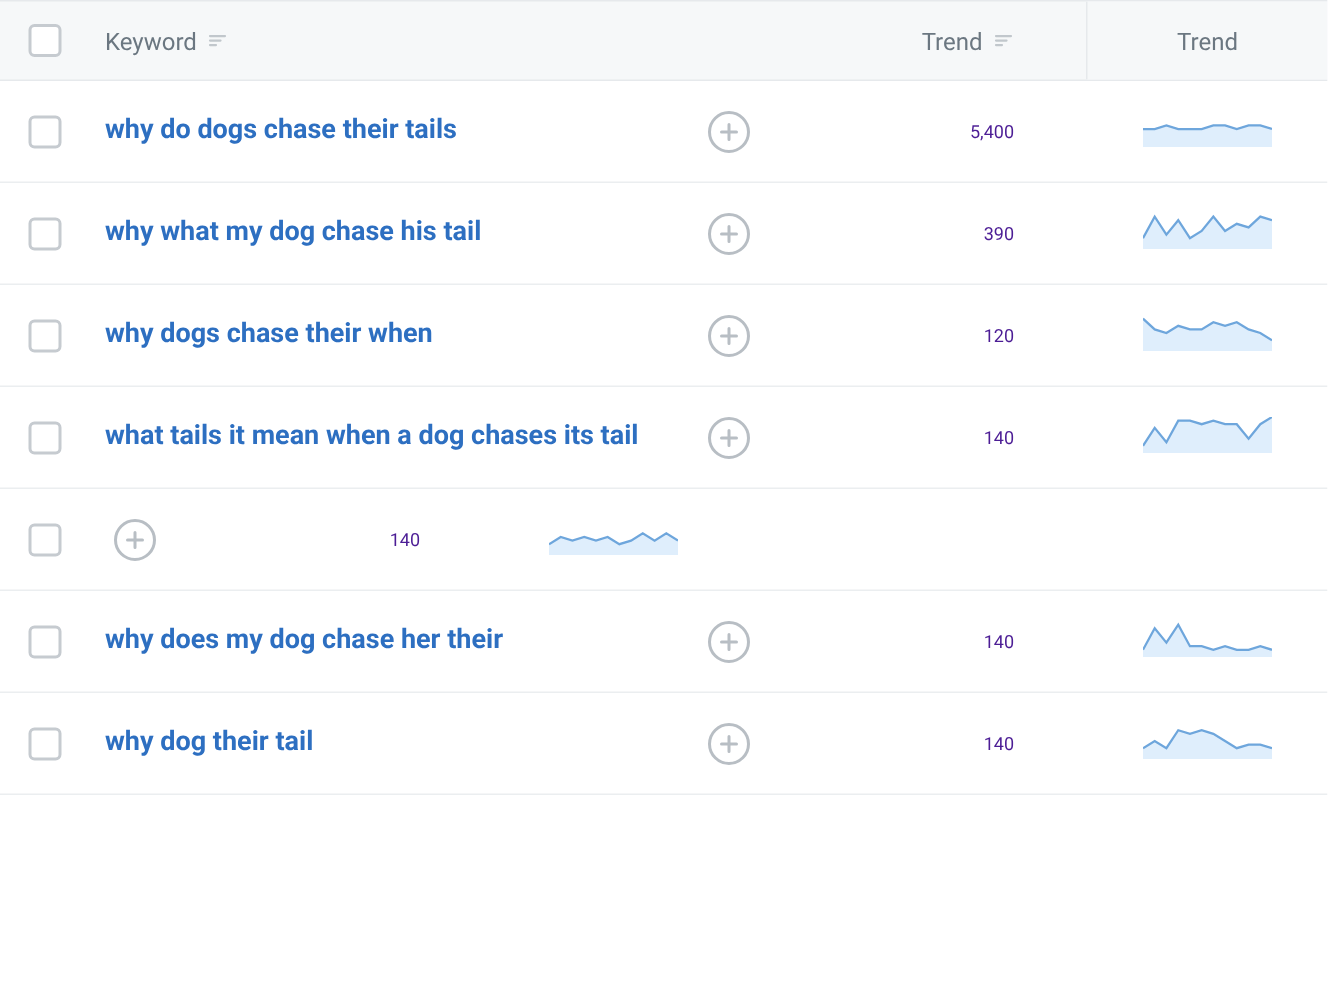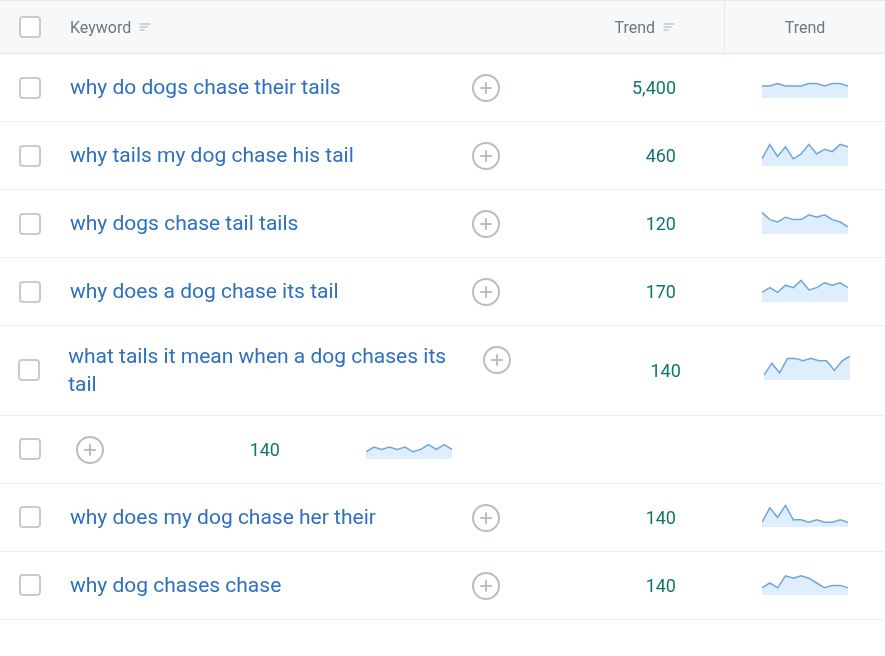--- a/index.html
+++ b/index.html
@@ -40,32 +40,32 @@
 
   .row{
     display:flex;align-items:center;
     min-height:68px;
     border-bottom:1px solid var(--row-border);
     padding:16px 0;
     box-sizing:border-box;
   }
   .row .col-kw{align-items:flex-start;}
   .kw-link{
-    color:var(--blue);font-size:21px;line-height:1.35;
-    text-decoration:none;cursor:pointer;word-break:break-word;
+    color:var(--blue);font-size:18px;line-height:1.35;
+    text-decoration:none;cursor:pointer;word-break:break-word;font-weight:bold;
   }
   .add-btn{
     width:24px;height:24px;border-radius:50%;
     border:2px solid var(--icon-grey);
     display:flex;align-items:center;justify-content:center;
     cursor:pointer;background:#fff;
     margin-top:2px;
   }
   .add-btn svg{stroke:var(--icon-grey);}
-  .vol-num{font-size:18px;color:#0f766e;}
+  .vol-num{font-size:12px;color:#4c1d95;}
   .spark{width:86px;height:24px;}
   .spark path.area{fill:var(--spark-fill);stroke:none;}
   .spark path.line{fill:none;stroke:var(--spark-stroke);stroke-width:1.5;}
   .row .col-trend{border-left:none;}
   .col-add{align-items:center;}
   .row .col-add{align-self:flex-start;padding-top:2px;}
 </style>
 </head>
 <body>
 
@@ -120,45 +120,45 @@
     <path class="area" d="M0.0 12.0 L7.8 12.0 L15.6 9.6 L23.5 12.0 L31.3 12.0 L39.1 12.0 L46.9 9.6 L54.7 9.6 L62.5 12.0 L70.4 9.6 L78.2 9.6 L86.0 12.0 L 86 24 L 0 24 Z"></path>
     <path class="line" d="M0.0 12.0 L7.8 12.0 L15.6 9.6 L23.5 12.0 L31.3 12.0 L39.1 12.0 L46.9 9.6 L54.7 9.6 L62.5 12.0 L70.4 9.6 L78.2 9.6 L86.0 12.0"></path>
   </svg></span>
     </div>
       </div>
       <div class="row">
     <div class="col-chk">
       <div class="chk"></div>
     </div>
     <div class="col-kw">
-      <a class="kw-link">why tails my dog chase his tail</a>
-    </div>
-    <div class="col-add">
-      <div class="add-btn">
-        <svg width="12" height="12" viewBox="0 0 12 12">
-              <path d="M6 1v10M1 6h10" stroke-width="2" stroke-linecap="round"></path>
-            </svg>
-      </div>
-    </div>
-    <div class="col-vol">
-      <span class="vol-num">460</span>
+      <a class="kw-link">why what my dog chase his tail</a>
+    </div>
+    <div class="col-add">
+      <div class="add-btn">
+        <svg width="12" height="12" viewBox="0 0 12 12">
+              <path d="M6 1v10M1 6h10" stroke-width="2" stroke-linecap="round"></path>
+            </svg>
+      </div>
+    </div>
+    <div class="col-vol">
+      <span class="vol-num">390</span>
     </div>
     <div class="col-trend">
       <span><svg class="spark" viewBox="0 0 86 24" preserveAspectRatio="none">
     <path class="area" d="M0.0 16.8 L7.8 2.4 L15.6 14.4 L23.5 4.8 L31.3 16.8 L39.1 12.0 L46.9 2.4 L54.7 12.0 L62.5 7.2 L70.4 9.6 L78.2 2.4 L86.0 4.8 L 86 24 L 0 24 Z"></path>
     <path class="line" d="M0.0 16.8 L7.8 2.4 L15.6 14.4 L23.5 4.8 L31.3 16.8 L39.1 12.0 L46.9 2.4 L54.7 12.0 L62.5 7.2 L70.4 9.6 L78.2 2.4 L86.0 4.8"></path>
   </svg></span>
     </div>
       </div>
       <div class="row">
     <div class="col-chk">
       <div class="chk"></div>
     </div>
     <div class="col-kw">
-      <a class="kw-link">why dogs chase tail tails</a>
+      <a class="kw-link">why dogs chase their when</a>
     </div>
     <div class="col-add">
       <div class="add-btn">
         <svg width="12" height="12" viewBox="0 0 12 12">
               <path d="M6 1v10M1 6h10" stroke-width="2" stroke-linecap="round"></path>
             </svg>
       </div>
     </div>
     <div class="col-vol">
       <span class="vol-num">120</span>
@@ -168,44 +168,20 @@
     <path class="area" d="M0.0 2.4 L7.8 9.6 L15.6 12.0 L23.5 7.2 L31.3 9.6 L39.1 9.6 L46.9 4.8 L54.7 7.2 L62.5 4.8 L70.4 9.6 L78.2 12.0 L86.0 16.8 L 86 24 L 0 24 Z"></path>
     <path class="line" d="M0.0 2.4 L7.8 9.6 L15.6 12.0 L23.5 7.2 L31.3 9.6 L39.1 9.6 L46.9 4.8 L54.7 7.2 L62.5 4.8 L70.4 9.6 L78.2 12.0 L86.0 16.8"></path>
   </svg></span>
     </div>
       </div>
       <div class="row">
     <div class="col-chk">
       <div class="chk"></div>
     </div>
     <div class="col-kw">
-      <a class="kw-link">why does a dog chase its tail</a>
-    </div>
-    <div class="col-add">
-      <div class="add-btn">
-        <svg width="12" height="12" viewBox="0 0 12 12">
-              <path d="M6 1v10M1 6h10" stroke-width="2" stroke-linecap="round"></path>
-            </svg>
-      </div>
-    </div>
-    <div class="col-vol">
-      <span class="vol-num">170</span>
-    </div>
-    <div class="col-trend">
-      <span><svg class="spark" viewBox="0 0 86 24" preserveAspectRatio="none">
-    <path class="area" d="M0.0 14.4 L7.8 9.6 L15.6 14.4 L23.5 7.2 L31.3 9.6 L39.1 2.4 L46.9 12.0 L54.7 9.6 L62.5 4.8 L70.4 7.2 L78.2 4.8 L86.0 9.6 L 86 24 L 0 24 Z"></path>
-    <path class="line" d="M0.0 14.4 L7.8 9.6 L15.6 14.4 L23.5 7.2 L31.3 9.6 L39.1 2.4 L46.9 12.0 L54.7 9.6 L62.5 4.8 L70.4 7.2 L78.2 4.8 L86.0 9.6"></path>
-  </svg></span>
-    </div>
-      </div>
-      <div class="row">
-    <div class="col-chk">
-      <div class="chk"></div>
-    </div>
-    <div class="col-kw">
       <a class="kw-link">what tails it mean when a dog chases its tail</a>
     </div>
     <div class="col-add">
       <div class="add-btn">
         <svg width="12" height="12" viewBox="0 0 12 12">
               <path d="M6 1v10M1 6h10" stroke-width="2" stroke-linecap="round"></path>
             </svg>
       </div>
     </div>
     <div class="col-vol">
@@ -261,21 +237,21 @@
     <path class="area" d="M0.0 19.2 L7.8 4.8 L15.6 14.4 L23.5 2.4 L31.3 16.8 L39.1 16.8 L46.9 19.2 L54.7 16.8 L62.5 19.2 L70.4 19.2 L78.2 16.8 L86.0 19.2 L 86 24 L 0 24 Z"></path>
     <path class="line" d="M0.0 19.2 L7.8 4.8 L15.6 14.4 L23.5 2.4 L31.3 16.8 L39.1 16.8 L46.9 19.2 L54.7 16.8 L62.5 19.2 L70.4 19.2 L78.2 16.8 L86.0 19.2"></path>
   </svg></span>
     </div>
       </div>
       <div class="row">
     <div class="col-chk">
       <div class="chk"></div>
     </div>
     <div class="col-kw">
-      <a class="kw-link">why dog chases chase</a>
+      <a class="kw-link">why dog their tail</a>
     </div>
     <div class="col-add">
       <div class="add-btn">
         <svg width="12" height="12" viewBox="0 0 12 12">
               <path d="M6 1v10M1 6h10" stroke-width="2" stroke-linecap="round"></path>
             </svg>
       </div>
     </div>
     <div class="col-vol">
       <span class="vol-num">140</span>

